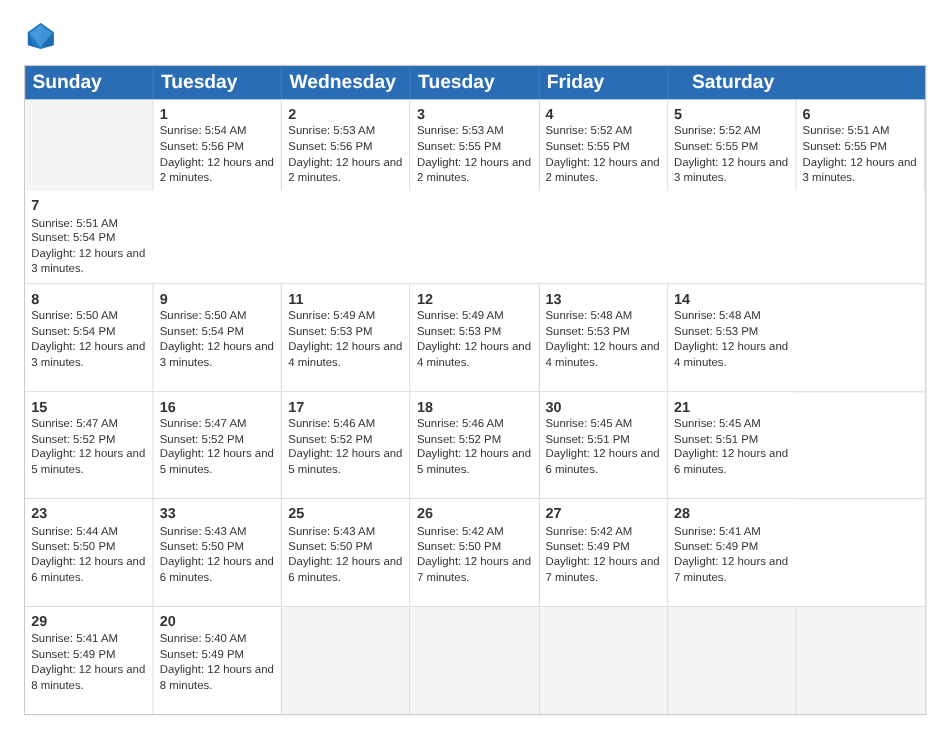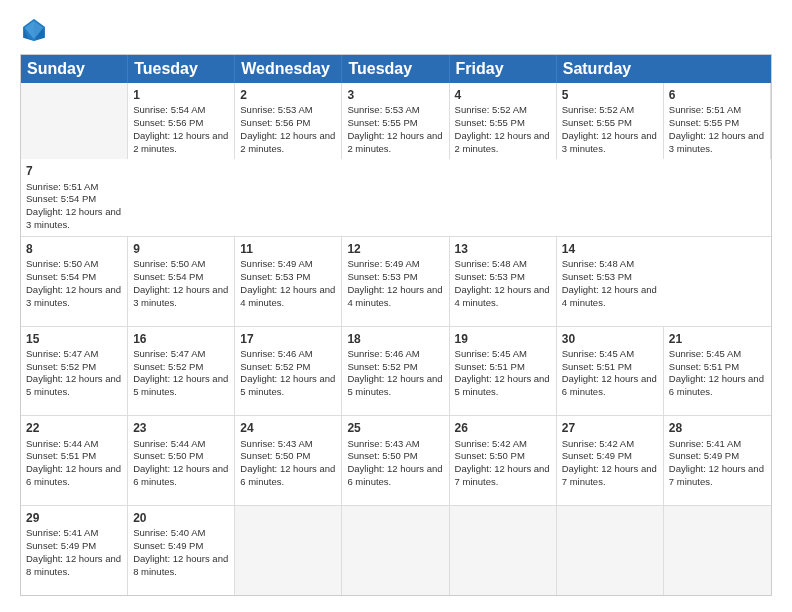--- a/index.html
+++ b/index.html
@@ -67,20 +67,21 @@
     .cal-header-cell {
       color: #fff;
       font-size: 16px;
       font-weight: bold;
       padding: 5px 6px;
       text-align: left;
       border-right: 1px solid #3a7dc5;
     }
     .cal-header-cell:last-child {
       border-right: none;
+      margin-left: 14px;
     }
     .cal-body {
       display: flex;
       flex-direction: column;
       flex: 1;
     }
     .cal-row {
       display: grid;
       grid-template-columns: repeat(7, 1fr);
       flex: 1;
@@ -211,43 +212,35 @@
 <span>Daylight: 12 hours</span>
 <span>and 5 minutes.</span></div>
           <div class="cal-cell"><span class="day-num">17</span><span>Sunrise: 5:46 AM</span>
 <span>Sunset: 5:52 PM</span>
 <span>Daylight: 12 hours</span>
 <span>and 5 minutes.</span></div>
           <div class="cal-cell"><span class="day-num">18</span><span>Sunrise: 5:46 AM</span>
 <span>Sunset: 5:52 PM</span>
 <span>Daylight: 12 hours</span>
 <span>and 5 minutes.</span></div>
-          <div class="cal-cell"><span class="day-num">19</span><span>Sunrise: 5:45 AM</span>
-<span>Sunset: 5:51 PM</span>
-<span>Daylight: 12 hours</span>
-<span>and 5 minutes.</span></div>
           <div class="cal-cell"><span class="day-num">30</span><span>Sunrise: 5:45 AM</span>
 <span>Sunset: 5:51 PM</span>
 <span>Daylight: 12 hours</span>
 <span>and 6 minutes.</span></div>
           <div class="cal-cell"><span class="day-num">21</span><span>Sunrise: 5:45 AM</span>
 <span>Sunset: 5:51 PM</span>
 <span>Daylight: 12 hours</span>
 <span>and 6 minutes.</span></div>
         </div>
         <div class="cal-row">
-          <div class="cal-cell"><span class="day-num">22</span><span>Sunrise: 5:44 AM</span>
-<span>Sunset: 5:51 PM</span>
-<span>Daylight: 12 hours</span>
-<span>and 6 minutes.</span></div>
           <div class="cal-cell"><span class="day-num">23</span><span>Sunrise: 5:44 AM</span>
 <span>Sunset: 5:50 PM</span>
 <span>Daylight: 12 hours</span>
 <span>and 6 minutes.</span></div>
-          <div class="cal-cell"><span class="day-num">24</span><span>Sunrise: 5:43 AM</span>
+          <div class="cal-cell"><span class="day-num">33</span><span>Sunrise: 5:43 AM</span>
 <span>Sunset: 5:50 PM</span>
 <span>Daylight: 12 hours</span>
 <span>and 6 minutes.</span></div>
           <div class="cal-cell"><span class="day-num">25</span><span>Sunrise: 5:43 AM</span>
 <span>Sunset: 5:50 PM</span>
 <span>Daylight: 12 hours</span>
 <span>and 6 minutes.</span></div>
           <div class="cal-cell"><span class="day-num">26</span><span>Sunrise: 5:42 AM</span>
 <span>Sunset: 5:50 PM</span>
 <span>Daylight: 12 hours</span>

